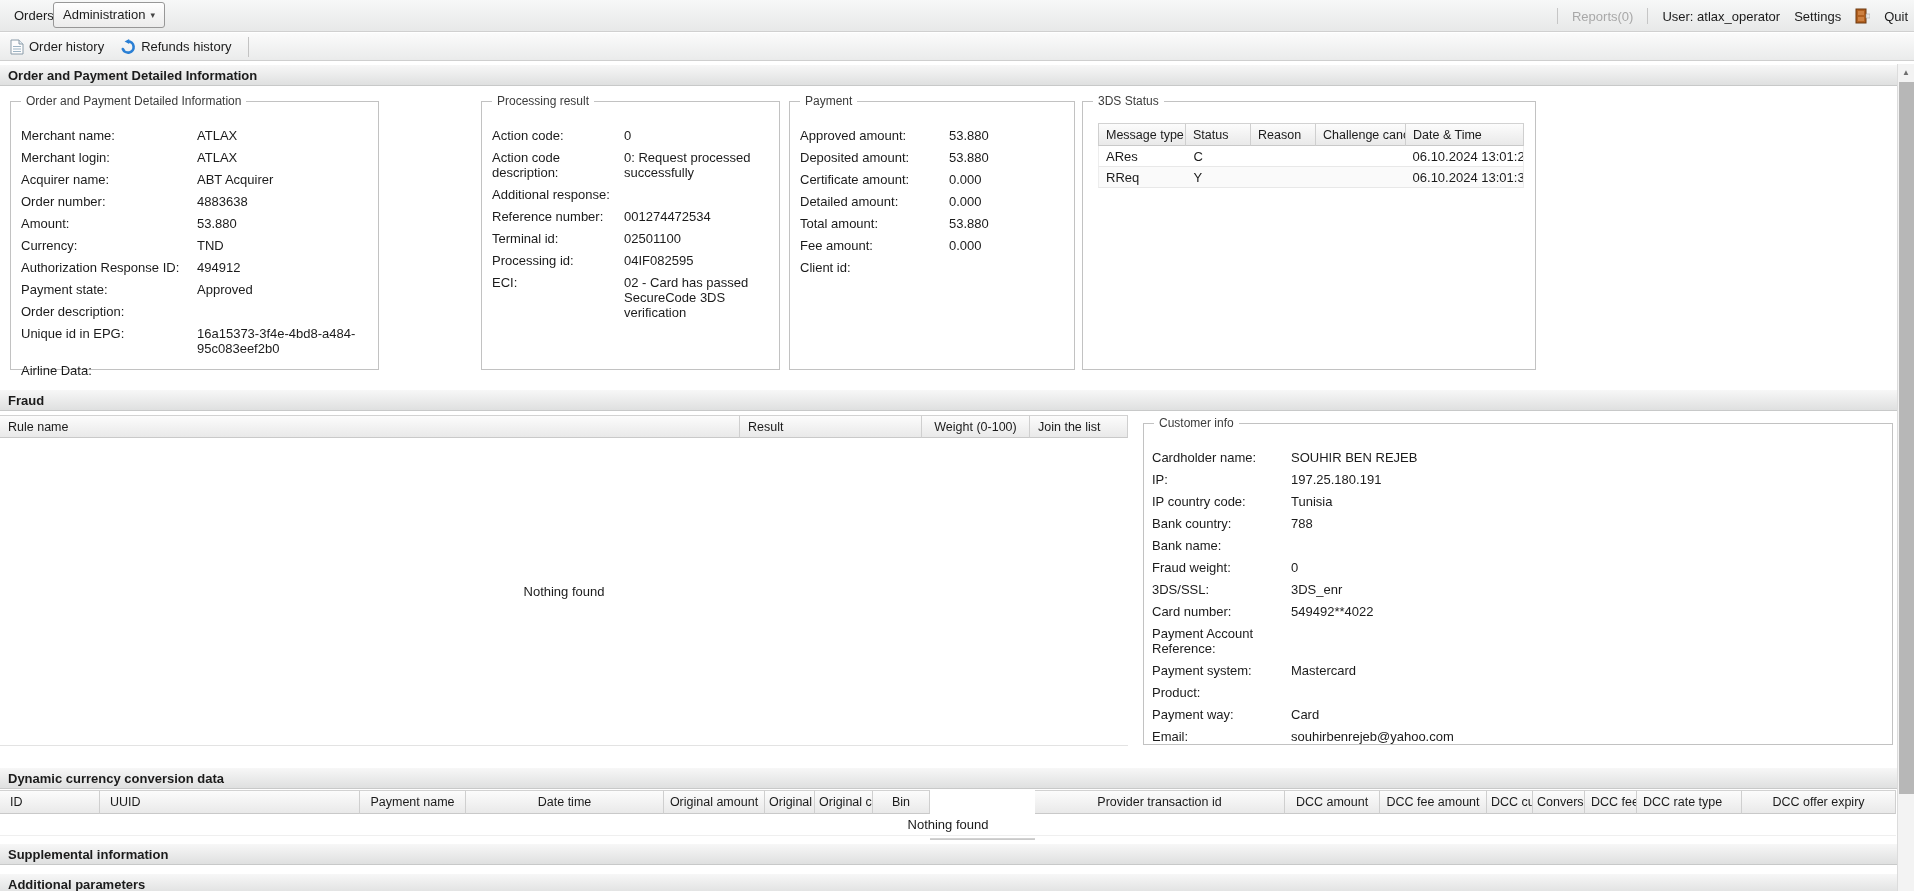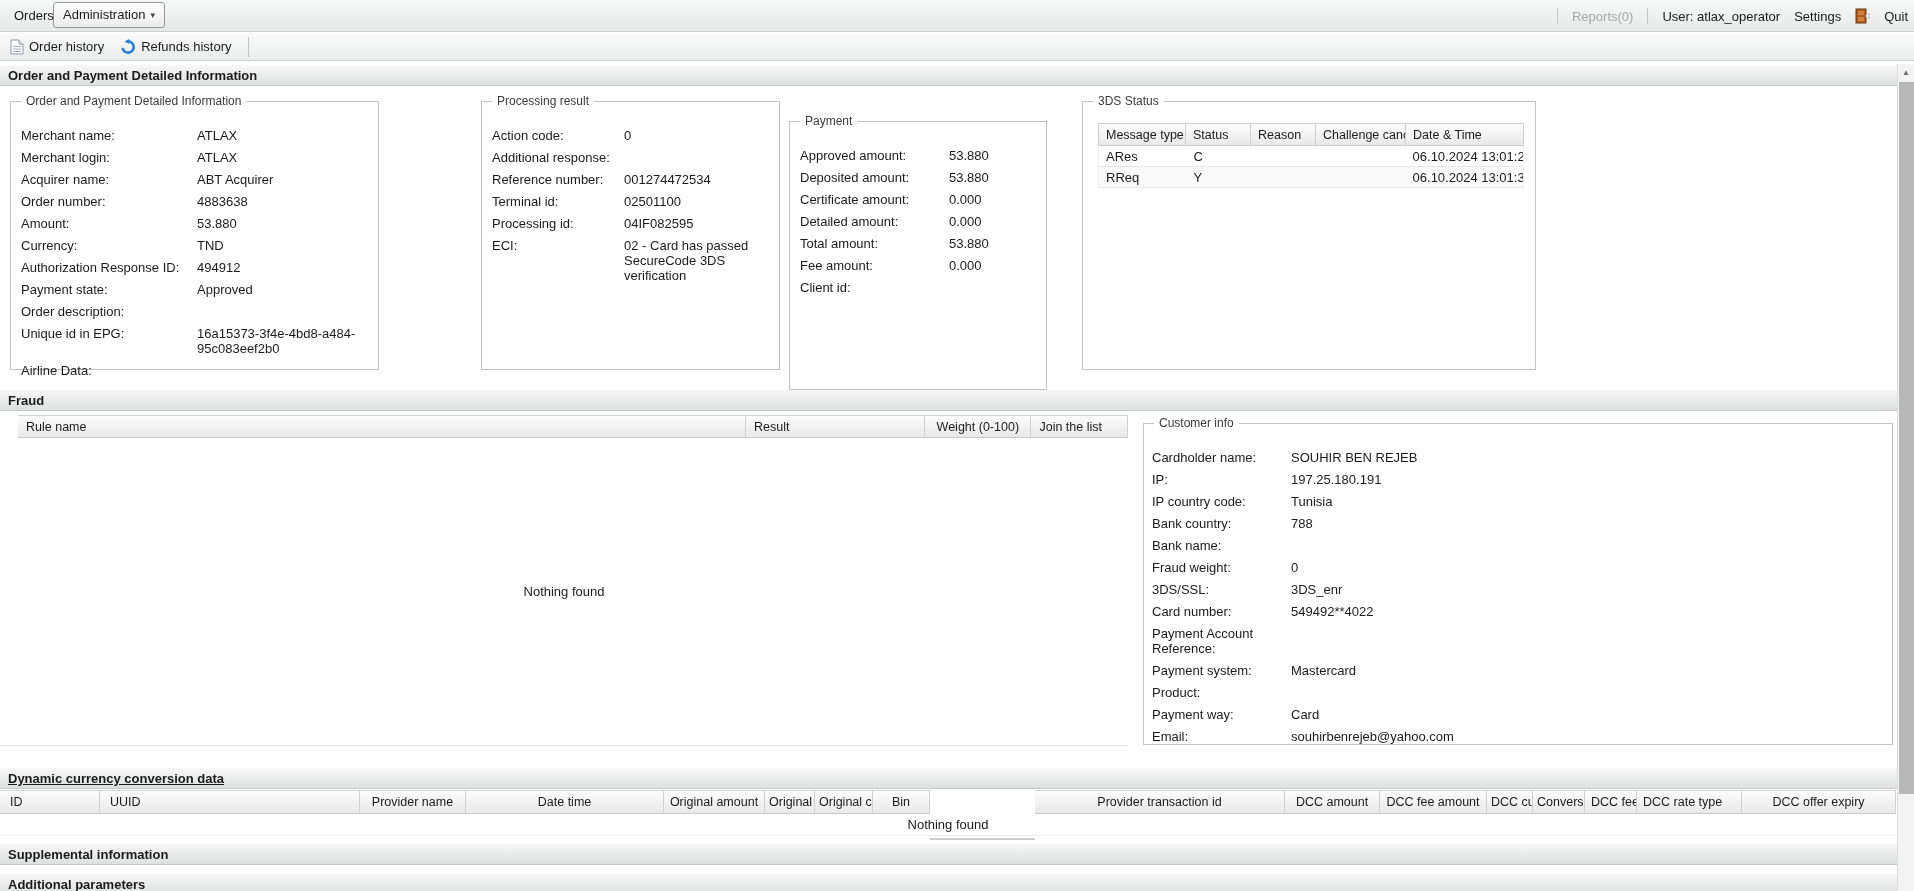--- a/index.html
+++ b/index.html
@@ -26,30 +26,30 @@
     display:flex;align-items:center;padding-left:7px;gap:10px;box-sizing:border-box;}
   .tbtn{display:flex;align-items:center;gap:5px;padding:2px 3px;}
   .toolsep{width:1px;height:20px;background:#c3c3c3;margin-left:4px;}
   
   .secbar{position:absolute;left:0;width:1897px;height:22px;line-height:21px;
     padding-left:8px;font-weight:bold;box-sizing:border-box;
     background:linear-gradient(#f7f7f7,#dfe0e0);
     border-top:1px solid #fff;border-bottom:1px solid #c8c9c9;}
   #sec-main{top:64px;}
   #sec-fraud{top:389px;}
-  #sec-dcc{top:767px;text-decoration:underline;}
+  #sec-dcc{top:767px;}
   #sec-supp{top:843px;}
   #sec-add{top:873px;}
   
   .fs{position:absolute;border:1px solid #c2c2c2;background:#fff;box-sizing:border-box;}
   .legend{position:absolute;top:-8px;left:10px;background:#fff;padding:0 5px;
     font-size:12px;color:#3c3c3c;line-height:15px;}
   .fs1{left:10px;top:101px;width:369px;height:269px;}
   .fs2{left:481px;top:101px;width:299px;height:269px;}
-  .fs3{left:789px;top:101px;width:258px;height:269px;margin-top:20px;}
+  .fs3{left:789px;top:101px;width:286px;height:269px;}
   .fs4{left:1082px;top:101px;width:454px;height:269px;}
   .fs-customer{left:1143px;top:423px;width:750px;height:322px;}
   .kv{padding:26px 10px 0 10px;}
   .kv-row{display:flex;margin-bottom:7px;line-height:15px;}
   .kv-label{flex:none;}
   .kv-value{flex:1;word-break:break-word;}
   .fs1 .kv-label{width:176px;}
   .fs2 .kv-label{width:132px;}
   .fs3 .kv-label{width:149px;}
   .fs-customer .kv{padding:26px 8px 0 8px;}
@@ -64,21 +64,21 @@
   .tds-head .hcell{padding-left:7px;}
   .tds-head .hcell:first-child{border-left:1px solid #cfcfcf;}
   .tds-row{display:flex;height:21px;line-height:21px;border-bottom:1px solid #e8e8e8;
     border-left:1px solid #ededed;border-right:1px solid #ededed;box-sizing:border-box;}
   .tds-row.alt{background:#fafafa;}
   .tds-row div{padding-left:7px;box-sizing:border-box;overflow:hidden;white-space:nowrap;}
   .tc0{width:88px;} .tc1{width:65px;} .tc2{width:65px;} .tc3{width:90px;} .tc4{width:118px;}
   
   .fraud-head{position:absolute;top:415px;left:0;width:1128px;height:23px;line-height:22px;display:flex;}
   .fraud-head .hcell{padding-left:8px;}
-  .fc0{width:740px;margin-left:18px;} .fc1{width:182px;} .fc2{width:108px;text-align:center;padding-left:0 !important;}
+  .fc0{width:740px;} .fc1{width:182px;} .fc2{width:108px;text-align:center;padding-left:0 !important;}
   .fc3{width:98px;}
   .fraud-body{position:absolute;top:438px;left:0;width:1128px;height:307px;
     border-bottom:1px solid #e3e3e3;display:flex;align-items:center;justify-content:center;}
   
   .dcc-head{position:absolute;top:790px;left:0;width:1896px;height:24px;line-height:23px;display:flex;}
   .dcc-head .hcell{padding-left:0;}
   .al{padding-left:10px !important;} .al2{padding-left:4px !important;}
   .al3{padding-left:12px !important;margin-top:48px;} .al4{padding-left:6px !important;}
   .ac{text-align:center;}
   .d0{width:100px;} .d1{width:260px;} .d2{width:106px;} .d3{width:198px;} .d4{width:101px;}
@@ -202,20 +202,24 @@
 </div>
 
 <div class="fs fs2">
   <span class="legend">Processing result</span>
   <div class="kv">
       <div class="kv-row">
         <span class="kv-label">Action code:</span>
         <span class="kv-value">0</span>
       </div>
       <div class="kv-row">
+        <span class="kv-label">Action code description:</span>
+        <span class="kv-value">0: Request processed successfully</span>
+      </div>
+      <div class="kv-row">
         <span class="kv-label">Additional response:</span>
         <span class="kv-value"></span>
       </div>
       <div class="kv-row">
         <span class="kv-label">Reference number:</span>
         <span class="kv-value">001274472534</span>
       </div>
       <div class="kv-row">
         <span class="kv-label">Terminal id:</span>
         <span class="kv-value">02501100</span>
@@ -356,21 +360,21 @@
       <div class="kv-row">
         <span class="kv-label">Email:</span>
         <span class="kv-value">souhirbenrejeb@yahoo.com</span>
       </div>
     </div>
 </div>
 
 <div class="dcc-head">
   <div class="hcell d0 al">ID</div>
   <div class="hcell d1 al">UUID</div>
-  <div class="hcell d2 ac">Provider name</div>
+  <div class="hcell d2 ac">Payment name</div>
   <div class="hcell d3 ac">Date time</div>
   <div class="hcell d4 ac">Original amount</div>
   <div class="hcell d5 al2">Original f</div>
   <div class="hcell d6 al2">Original c</div>
   <div class="hcell d7 ac">Bin</div>
   <div class="hcell d8 al3">State</div>
   <div class="hcell d9 ac">Provider transaction id</div>
   <div class="hcell d10 ac">DCC amount</div>
   <div class="hcell d11 ac">DCC fee amount</div>
   <div class="hcell d12 al2">DCC curr</div>

